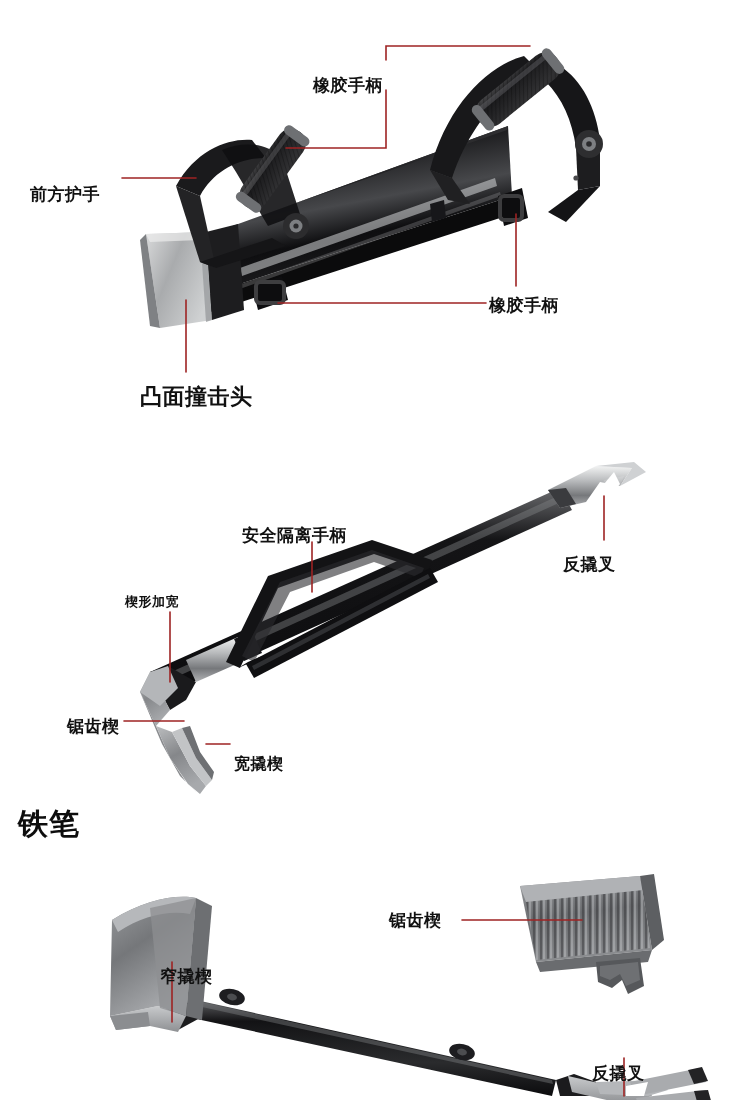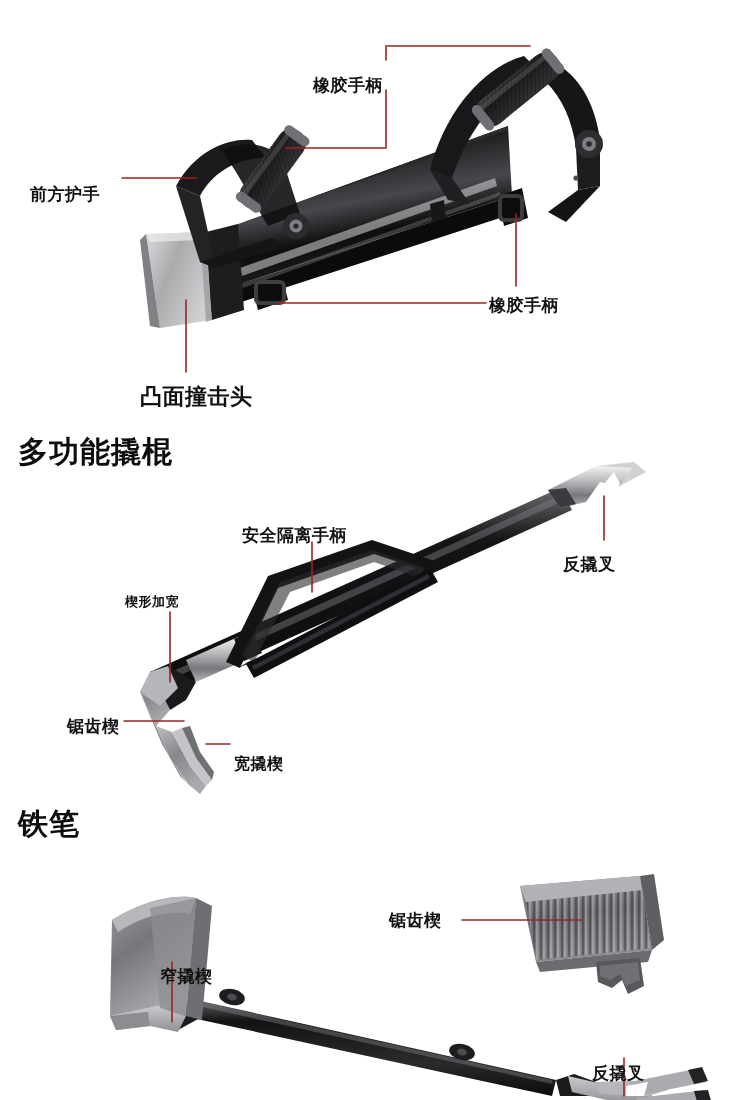--- a/index.html
+++ b/index.html
@@ -138,21 +138,20 @@
     </svg>
 
     <div class="lbl" style="left:313px;top:74px;font-size:17px;">橡胶手柄</div>
     <div class="lbl" style="left:30px;top:165px;font-size:17px;margin-top:18px;">前方护手</div>
     <div class="lbl" style="left:489px;top:294px;font-size:17px;">橡胶手柄</div>
     <div class="lbl" style="left:140px;top:382px;font-size:22px;">凸面撞击头</div>
   </div>
 
   <div class="sec" style="top:410px;height:380px;">
 
-    <div class="title" style="left:18px;top:22px;font-size:30px;">多功能撬棍</div>
 
     <div class="art">
       <svg width="750" height="380" viewBox="0 0 750 380">
         <defs>
           <linearGradient id="shaftG" x1="0" y1="0" x2="0" y2="1">
             <stop offset="0" stop-color="#5a5b5e"></stop>
             <stop offset="0.22" stop-color="#101012"></stop>
             <stop offset="0.6" stop-color="#2d2e30"></stop>
             <stop offset="1" stop-color="#営0b0b0d"></stop>
           </linearGradient>

